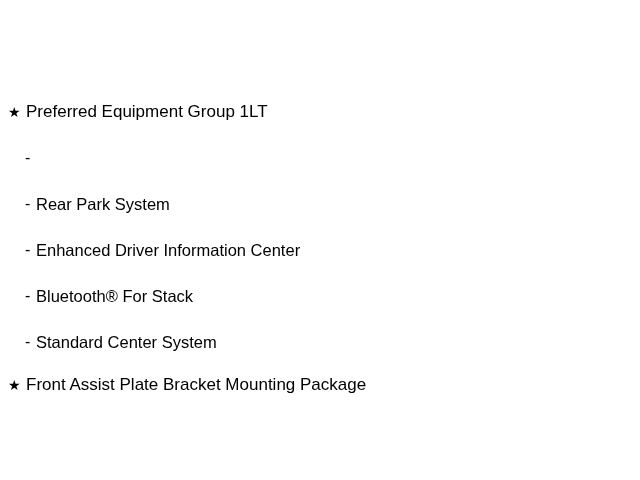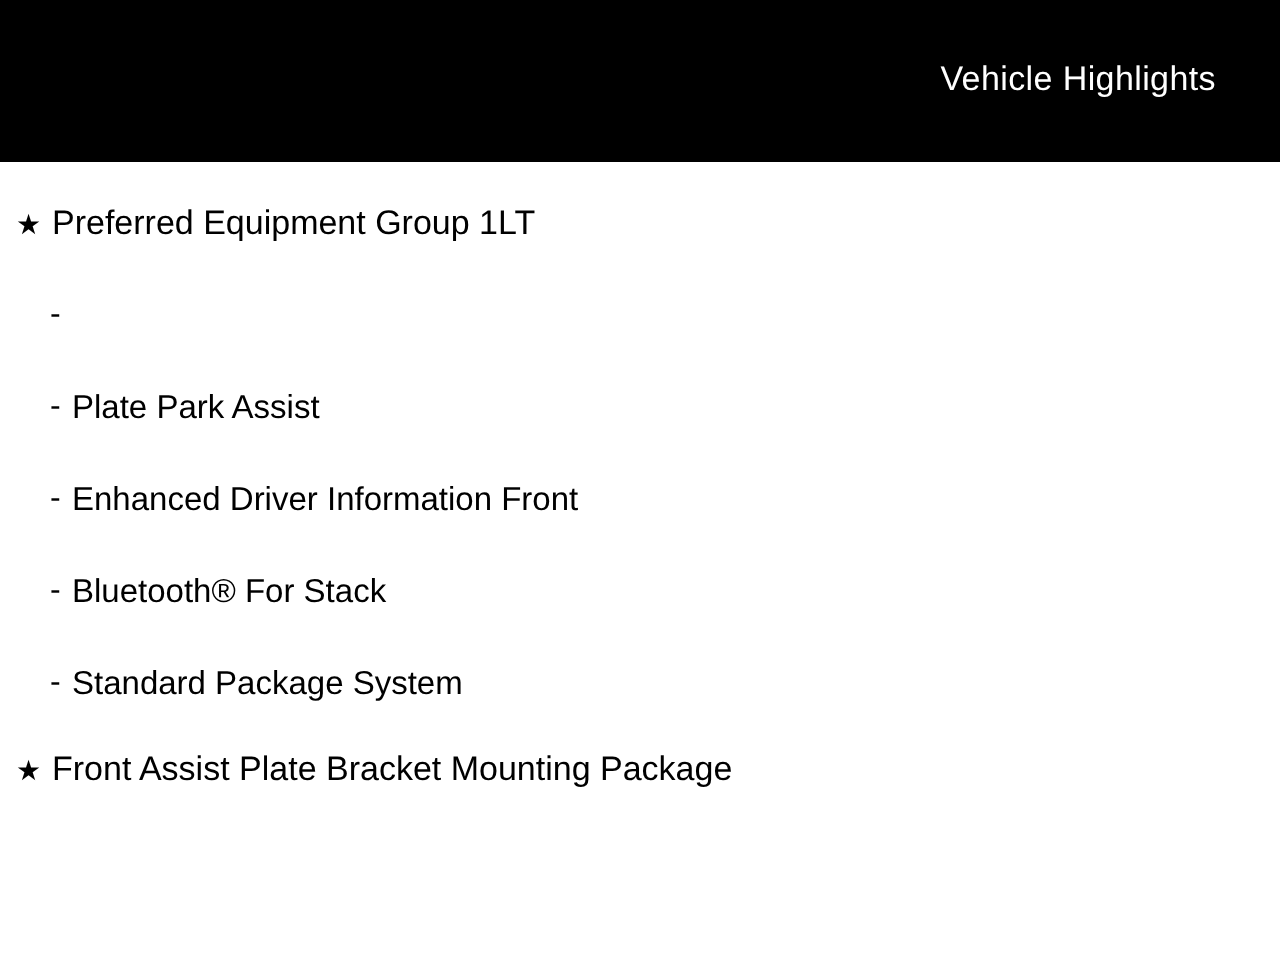--- a/index.html
+++ b/index.html
@@ -82,53 +82,50 @@
   }
   .item.bullet .item-text {
     font-size: 17px;
   }
 </style>
 </head>
 <body>
 
 <div class="page">
 
-  <div class="header-bar">
-    <div class="header-title">Vehicle Highlights</div>
-  </div>
 
   <div class="content">
 
     <div class="item bullet">
       <span class="star-icon">★</span>
       <span class="item-text">Preferred Equipment Group 1LT</span>
     </div>
 
     <div class="item sub">
       <span class="dash-mark">-</span>
     </div>
 
     <div class="item sub">
       <span class="dash-mark">-</span>
-      <span class="item-text">Plate Park Assist</span>
+      <span class="item-text">Rear Park System</span>
     </div>
 
     <div class="item sub">
       <span class="dash-mark">-</span>
-      <span class="item-text">Enhanced Driver Information Front</span>
+      <span class="item-text">Enhanced Driver Information Center</span>
     </div>
 
     <div class="item sub">
       <span class="dash-mark">-</span>
       <span class="item-text">Bluetooth® For Stack</span>
     </div>
 
     <div class="item sub">
       <span class="dash-mark">-</span>
-      <span class="item-text">Standard Package System</span>
+      <span class="item-text">Standard Center System</span>
     </div>
 
     <div class="item bullet">
       <span class="star-icon">★</span>
       <span class="item-text">Front Assist Plate Bracket Mounting Package</span>
     </div>
 
   </div>
 </div>
 

